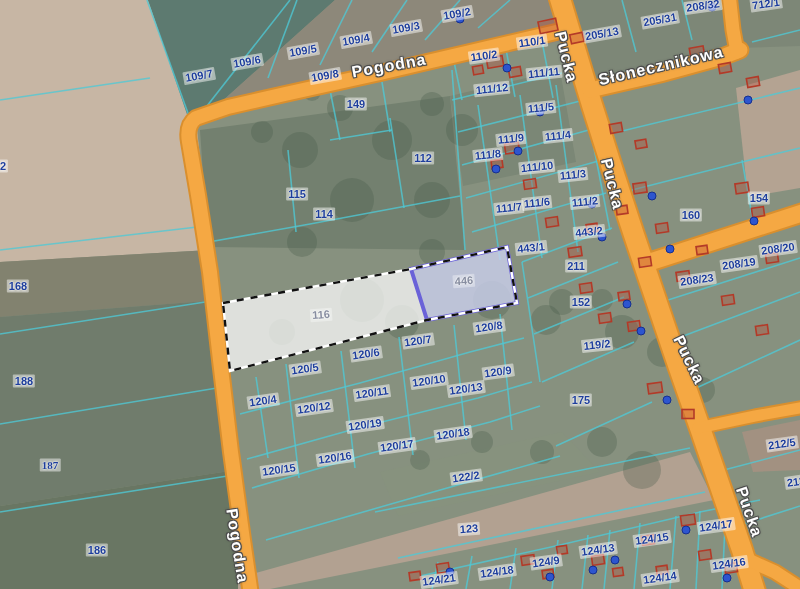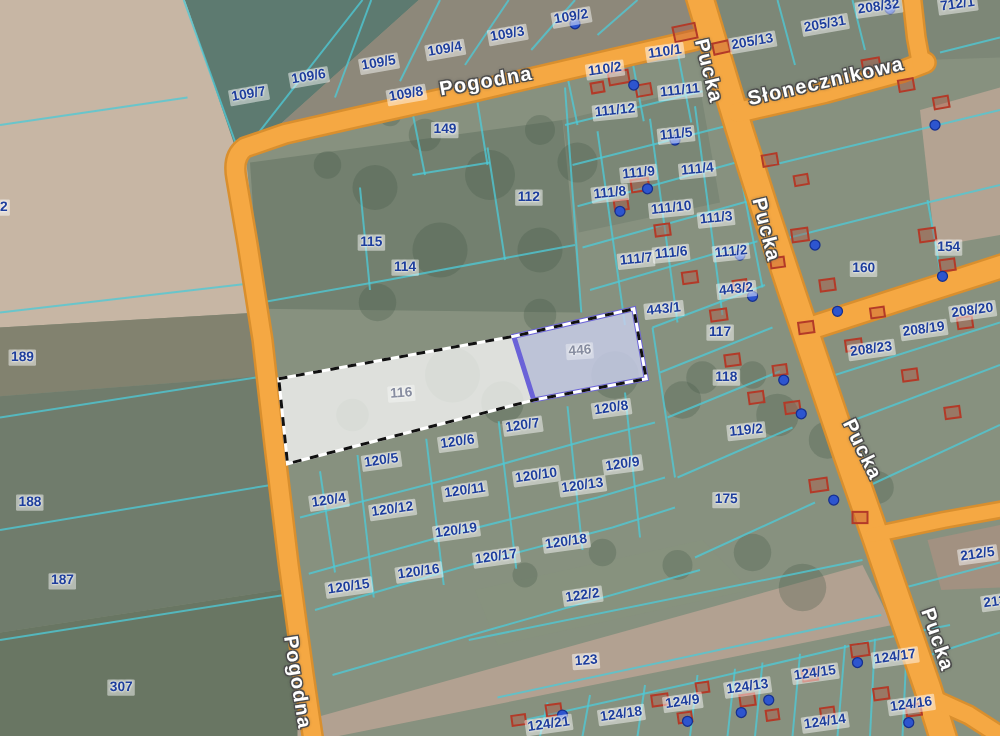--- a/index.html
+++ b/index.html
@@ -237,41 +237,41 @@
       <div class="plabel" style="left: 303px; top: 51px; --r: -10deg;">109/5</div>
       <div class="plabel" style="left: 356px; top: 40px; --r: -10deg;">109/4</div>
       <div class="plabel" style="left: 406px; top: 28px; --r: -10deg;">109/3</div>
       <div class="plabel" style="left: 457px; top: 14px; --r: -10deg;">109/2</div>
       <div class="plabel" style="left: 325px; top: 76px; --r: -10deg;">109/8</div>
       <div class="plabel" style="left: 356px; top: 104px; --r: 0deg;">149</div>
       <div class="plabel" style="left: 423px; top: 158px; --r: 0deg;">112</div>
       <div class="plabel" style="left: 324px; top: 186px; margin-top: 28px; --r: 0deg;">114</div>
       <div class="plabel" style="left: 249px; top: 194px; margin-left: 48px; --r: 0deg;">115</div>
       <div class="plabel" style="left: 3px; top: 166px; --r: 0deg;">2</div>
-      <div class="plabel" style="left: 18px; top: 286px; --r: 0deg;">189</div>
-      <div class="plabel" style="left: 24px; top: 402px; --r: 0deg;">188</div>
-      <div class="plabel" style="left: 50px; top: 465px; --r: 0deg;">187</div>
-      <div class="plabel" style="left: 97px; top: 550px; --r: 0deg;">307</div>
+      <div class="plabel" style="left: 18px; top: 286px; --r: 0deg;">168</div>
+      <div class="plabel" style="left: 24px; top: 381px; --r: 0deg;">188</div>
+      <div class="plabel" style="left: 50px; top: 465px; font-family: Liberation Serif, serif; --r: 0deg;">187</div>
+      <div class="plabel" style="left: 97px; top: 550px; --r: 0deg;">186</div>
       <div class="plabel" style="left: 484px; top: 56px; --r: -8deg;">110/2</div>
       <div class="plabel" style="left: 532px; top: 42px; --r: -8deg;">110/1</div>
       <div class="plabel" style="left: 492px; top: 89px; --r: -6deg;">111/12</div>
       <div class="plabel" style="left: 544px; top: 73px; --r: -6deg;">111/11</div>
       <div class="plabel" style="left: 541px; top: 108px; --r: -6deg;">111/5</div>
       <div class="plabel" style="left: 511px; top: 139px; --r: -6deg;">111/9</div>
       <div class="plabel" style="left: 558px; top: 136px; --r: -6deg;">111/4</div>
       <div class="plabel" style="left: 488px; top: 155px; --r: -6deg;">111/8</div>
       <div class="plabel" style="left: 537px; top: 167px; --r: -6deg;">111/10</div>
       <div class="plabel" style="left: 573px; top: 175px; --r: -6deg;">111/3</div>
       <div class="plabel" style="left: 509px; top: 208px; --r: -6deg;">111/7</div>
       <div class="plabel" style="left: 537px; top: 203px; --r: -6deg;">111/6</div>
       <div class="plabel" style="left: 585px; top: 202px; --r: -6deg;">111/2</div>
       <div class="plabel" style="left: 589px; top: 232px; --r: -6deg;">443/2</div>
       <div class="plabel" style="left: 531px; top: 248px; --r: -6deg;">443/1</div>
-      <div class="plabel" style="left: 576px; top: 266px; --r: 0deg;">117</div>
-      <div class="plabel" style="left: 581px; top: 302px; --r: 0deg;">118</div>
+      <div class="plabel" style="left: 576px; top: 266px; --r: 0deg;">211</div>
+      <div class="plabel" style="left: 581px; top: 302px; --r: 0deg;">152</div>
       <div class="plabel" style="left: 597px; top: 345px; --r: -6deg;">119/2</div>
       <div class="plabel" style="left: 581px; top: 400px; --r: 0deg;">175</div>
       <div class="plabel" style="left: 602px; top: 34px; --r: -10deg;">205/13</div>
       <div class="plabel" style="left: 660px; top: 20px; --r: -10deg;">205/31</div>
       <div class="plabel" style="left: 703px; top: 6px; --r: -8deg;">208/32</div>
       <div class="plabel" style="left: 766px; top: 4px; --r: -8deg;">712/1</div>
       <div class="plabel" style="left: 759px; top: 198px; --r: 0deg;">154</div>
       <div class="plabel" style="left: 691px; top: 215px; --r: 0deg;">160</div>
       <div class="plabel" style="left: 778px; top: 249px; --r: -8deg;">208/20</div>
       <div class="plabel" style="left: 739px; top: 264px; --r: -8deg;">208/19</div>

